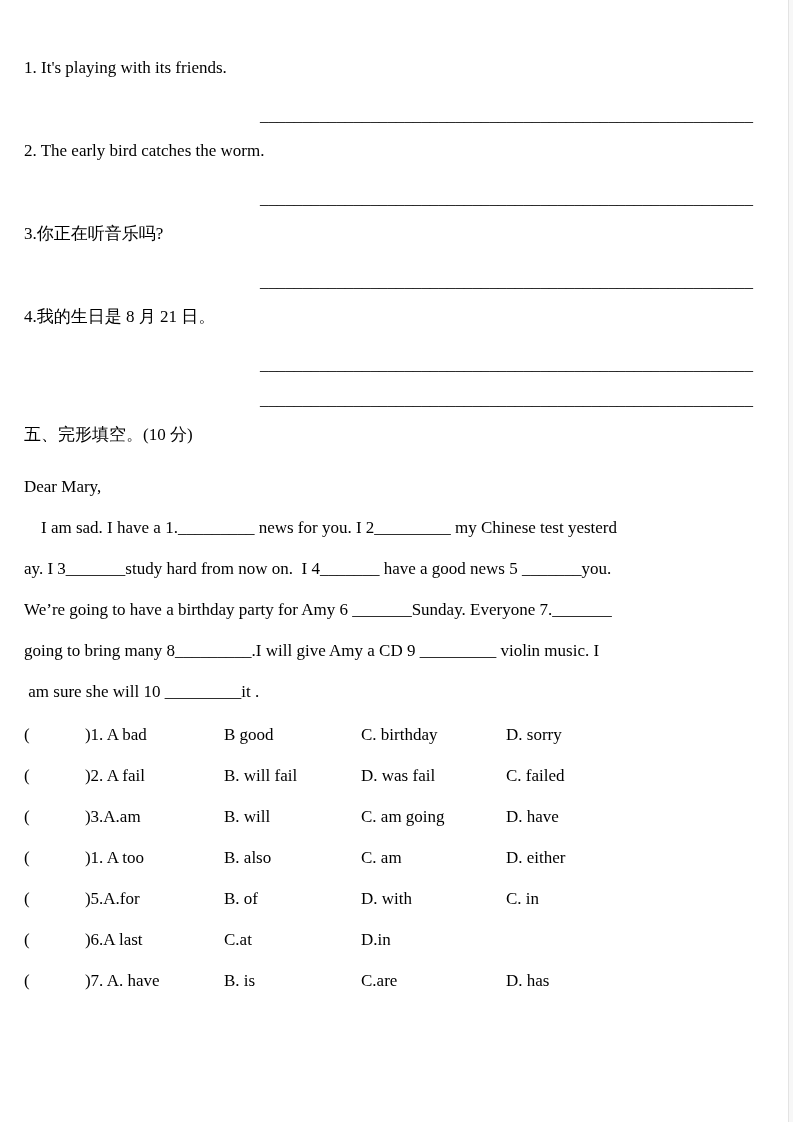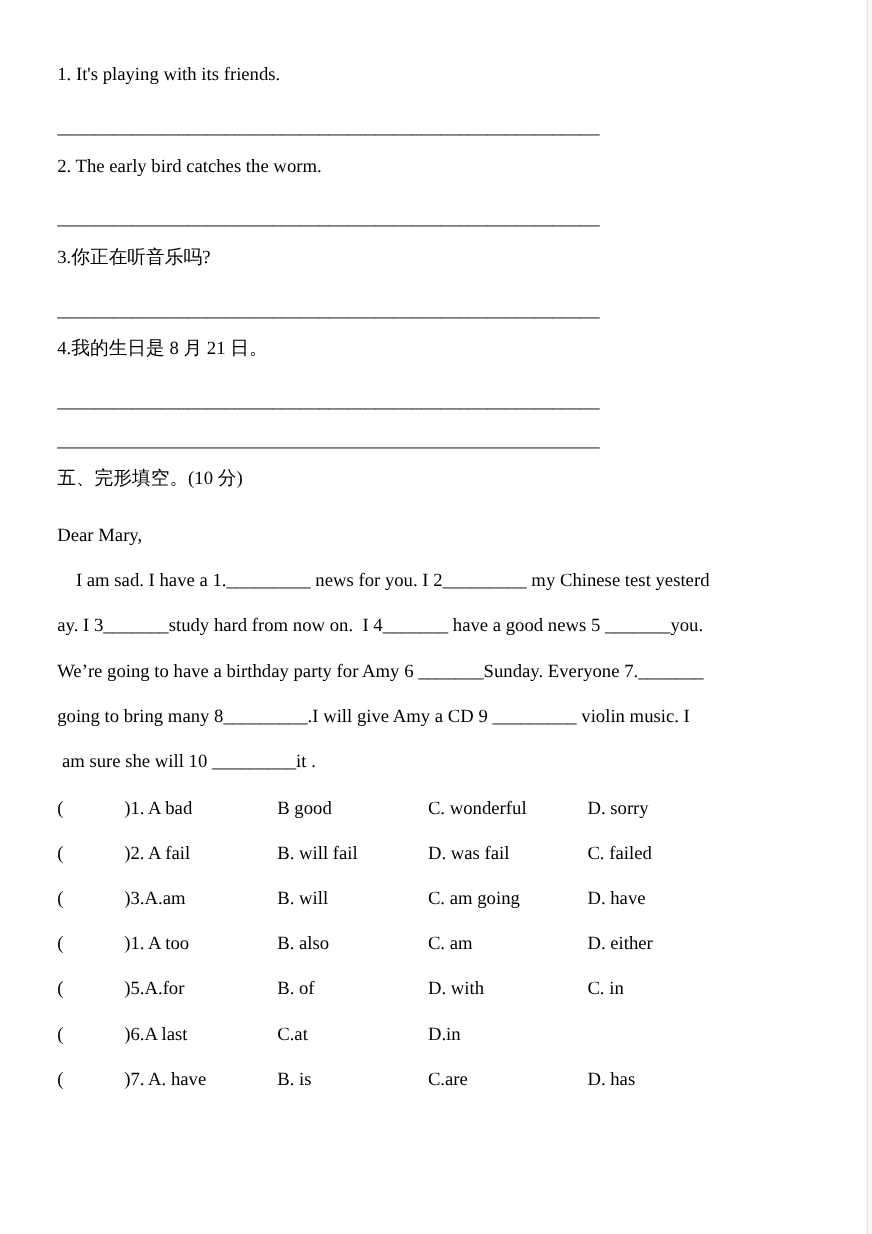--- a/index.html
+++ b/index.html
@@ -12,32 +12,33 @@
   }
   .page {
     position: relative;
     width: 793px;
     height: 1122px;
     background: #ffffff;
     font-family: "Liberation Serif", "DejaVu Serif", serif;
     font-size: 17px;
     color: #000000;
     box-sizing: border-box;
-    padding: 57px 40px 0 52px;
+    padding: 57px 40px 0 24px;
   }
   .t-item .t-text {
     line-height: 22px;
     margin: 0 0 26px 0;
     white-space: pre;
   }
   .t-item .t-blank {
     line-height: 22px;
     margin: 0 0 13px 0;
     white-space: pre;
     letter-spacing: 0;
+    text-align: right;
   }
   .section-heading {
     line-height: 22px;
     margin: 0 0 20px 0;
     white-space: pre;
   }
   .letter .letter-line {
     line-height: 41px;
     white-space: pre;
   }
@@ -95,21 +96,21 @@
     <div class="letter-line">ay. I 3_______study hard from now on.  I 4_______ have a good news 5 _______you.</div>
     <div class="letter-line">We’re going to have a birthday party for Amy 6 _______Sunday. Everyone 7._______</div>
     <div class="letter-line">going to bring many 8_________.I will give Amy a CD 9 _________ violin music. I</div>
     <div class="letter-line"> am sure she will 10 _________it .</div>
   </div>
 
   <div class="questions">
     <div class="q-row">
       <span>(             )1. A bad</span>
       <span>B good</span>
-      <span>C. wonderful</span>
+      <span>C. birthday</span>
       <span>D. sorry</span>
     </div>
     <div class="q-row">
       <span>(             )2. A fail</span>
       <span>B. will fail</span>
       <span>D. was fail</span>
       <span>C. failed</span>
     </div>
     <div class="q-row">
       <span>(             )3.A.am</span>

